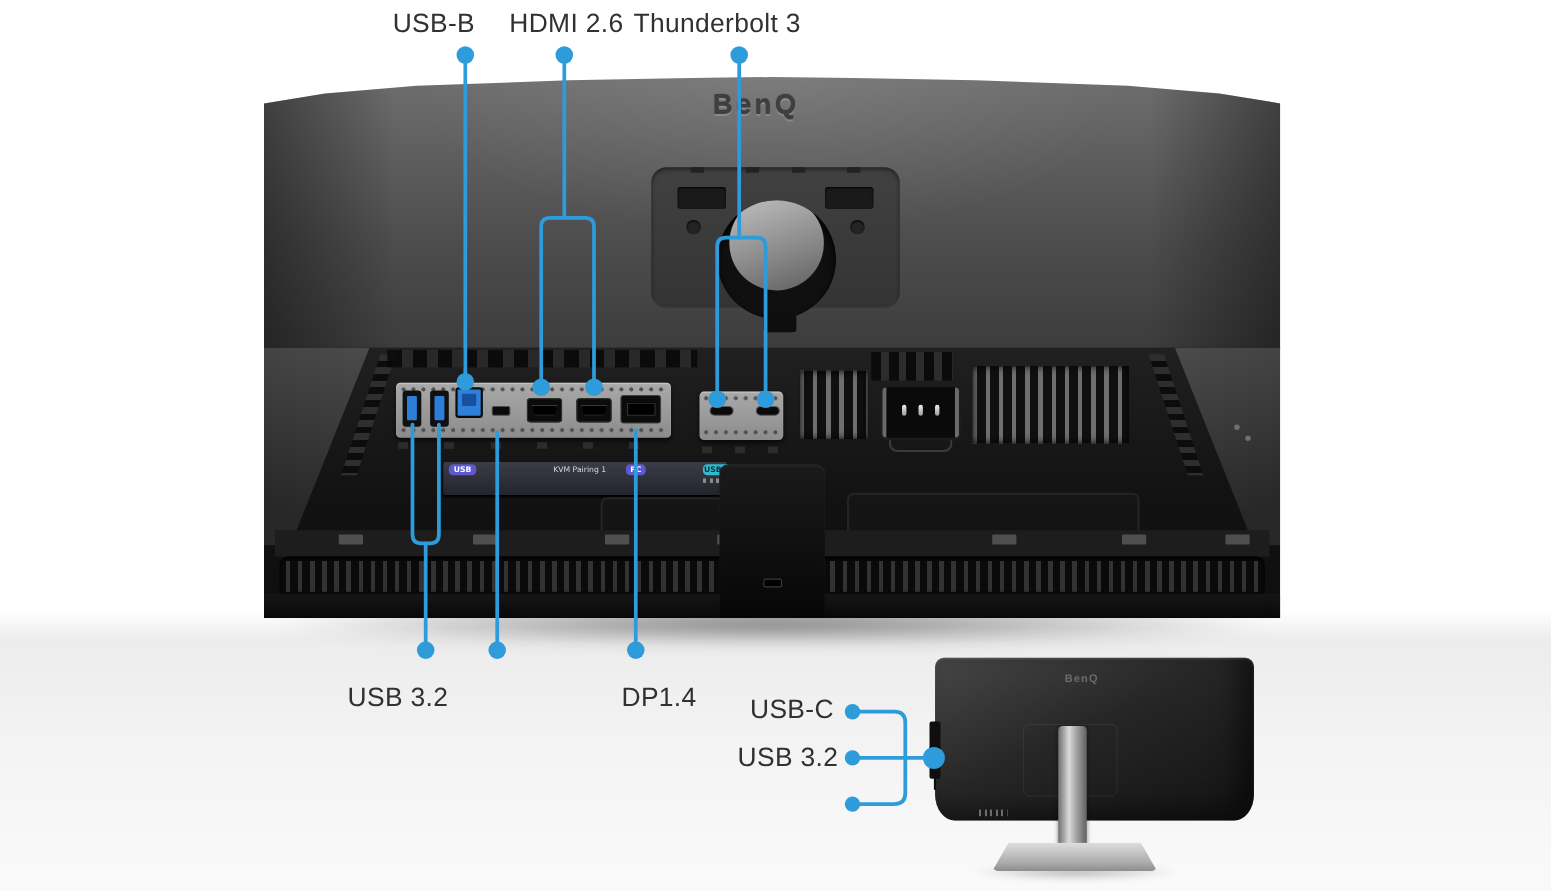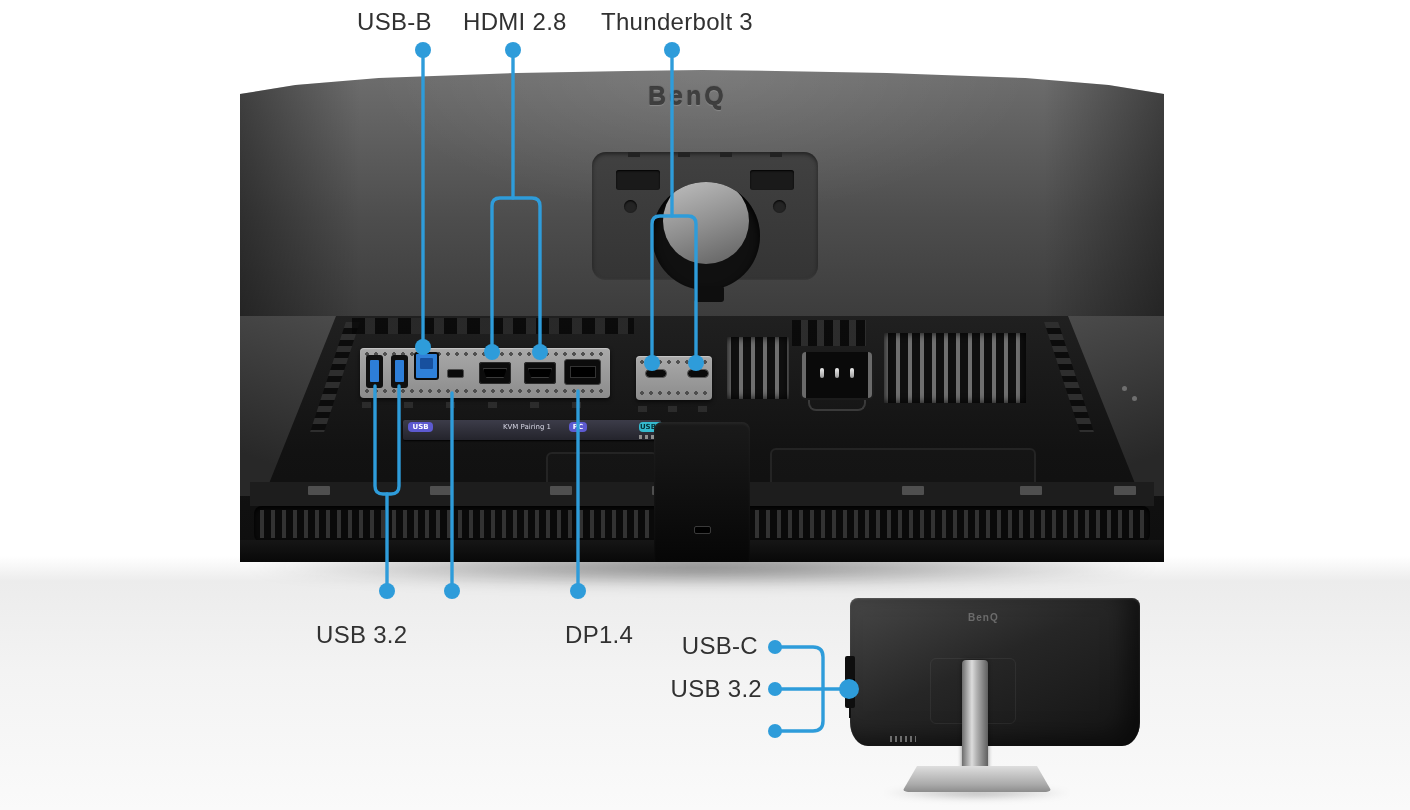--- a/index.html
+++ b/index.html
@@ -71,21 +71,21 @@
       clip-path:polygon(0 0,100% 0,86% 100%,14% 100%);box-shadow:inset 0 0 0 1px #3a3a3a;}
   .dp{left:204px;top:11px;width:37px;height:26px;background:#0c0c0c;border:1px solid #404040;border-radius:3px;}
   .dp .slot{left:5px;top:6px;width:26px;height:12px;background:#000;box-shadow:inset 0 0 0 1px #333;}
   .usbc-port{top:13px;width:22px;height:9px;background:#0a0a0a;border:1px solid #5a5a5a;border-radius:5px;}
 
   .submarks{left:122px;top:332px;width:250px;height:6px;
       background:repeating-linear-gradient(90deg,#3d3d3d 0 9px,transparent 9px 42px);opacity:.55;}
   .submarks2{left:398px;top:336px;width:74px;height:6px;
       background:repeating-linear-gradient(90deg,#3d3d3d 0 9px,transparent 9px 30px);opacity:.55;}
 
-  .kvm{left:163px;top:350px;width:258px;height:20px;border-radius:2px;
+  .kvm{left:163px;top:350px;width:258px;height:30px;border-radius:2px;
       background:linear-gradient(180deg,#3c3c49,#24242c);box-shadow:0 1px 2px #000;}
   .pill{top:2px;height:10px;border-radius:4px;font-weight:700;font-size:7px;line-height:10px;
       text-align:center;color:#ffffff;font-family:"DejaVu Sans",sans-serif;}
   .pill-usb{left:5px;width:25px;background:#5d5ad0;}
   .kvm-text{left:64px;top:3px;width:120px;font-size:7px;line-height:9px;color:#d6d6e4;text-align:center;
       font-family:"DejaVu Sans",sans-serif;}
   .pill-pc{left:166px;width:18px;background:#5d5ad0;}
   .pill-usbc{left:236px;width:26px;background:#35b9cf;color:#04323a;}
   .kvm-sub{left:236px;top:15px;width:26px;height:4px;
       background:repeating-linear-gradient(90deg,#8d8d8d 0 3px,transparent 3px 6px);}
@@ -297,22 +297,22 @@
       <circle cx="452" cy="591" r="8"></circle>
       <circle cx="578" cy="591" r="8"></circle>
       <circle cx="775" cy="647" r="7"></circle>
       <circle cx="775" cy="689" r="7"></circle>
       <circle cx="775" cy="731" r="7"></circle>
       <circle cx="849" cy="689" r="10"></circle>
     </g>
   </svg>
 
   <div class="cl" style="left:357px;top:8px">USB-B</div>
-  <div class="cl" style="left:463px;top:8px">HDMI 2.8</div>
-  <div class="cl" style="left:601px;top:8px">Thunderbolt 3</div>
+  <div class="cl" style="left:463px;top:8px">HDMI 2.6</div>
+  <div class="cl" style="left:576px;top:8px">Thunderbolt 3</div>
 
   <div class="cl" style="left:316px;top:621px">USB 3.2</div>
   <div class="cl" style="left:565px;top:621px">DP1.4</div>
 
   <div class="cl cl-right" style="left:608px;top:632px;width:150px">USB-C</div>
   <div class="cl cl-right" style="left:612px;top:675px;width:150px">USB 3.2</div>
 
 </div>
 
 </body></html>

